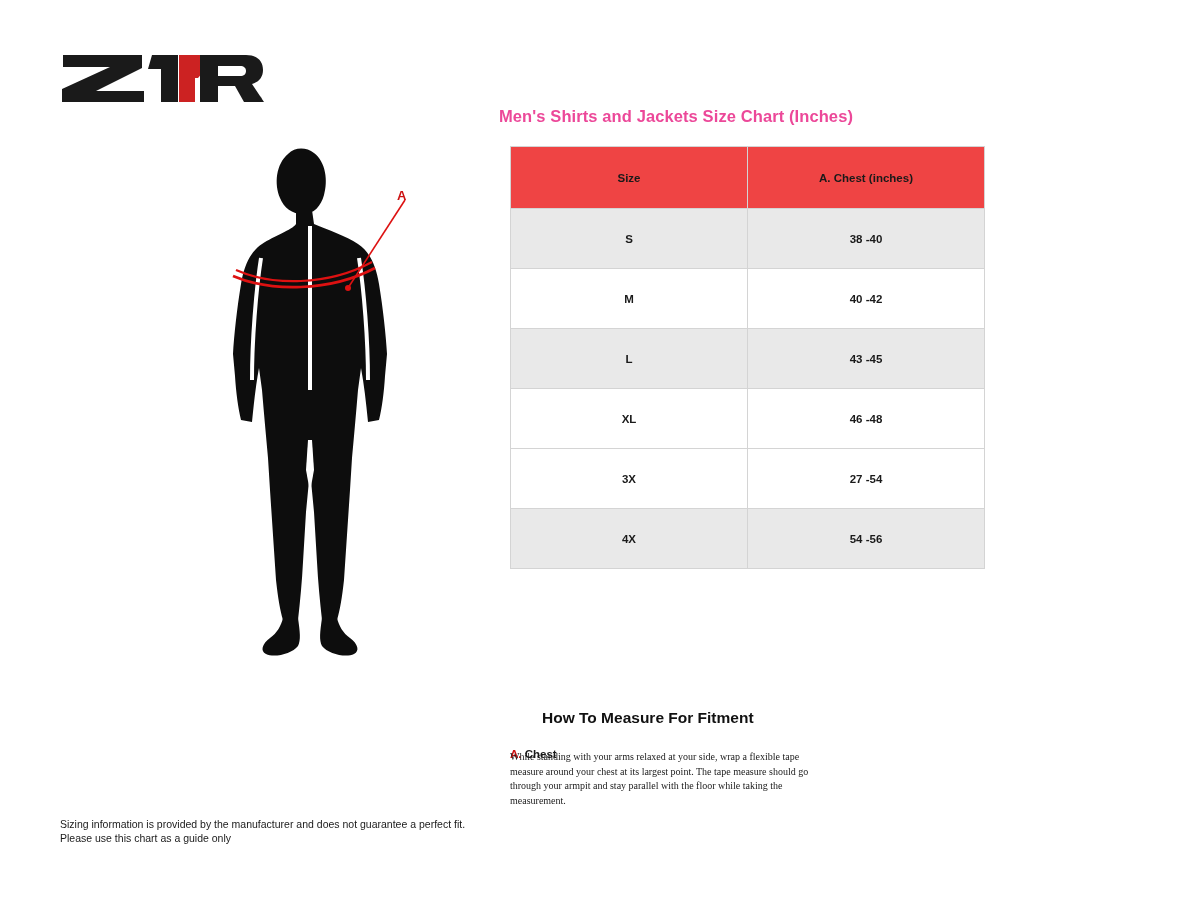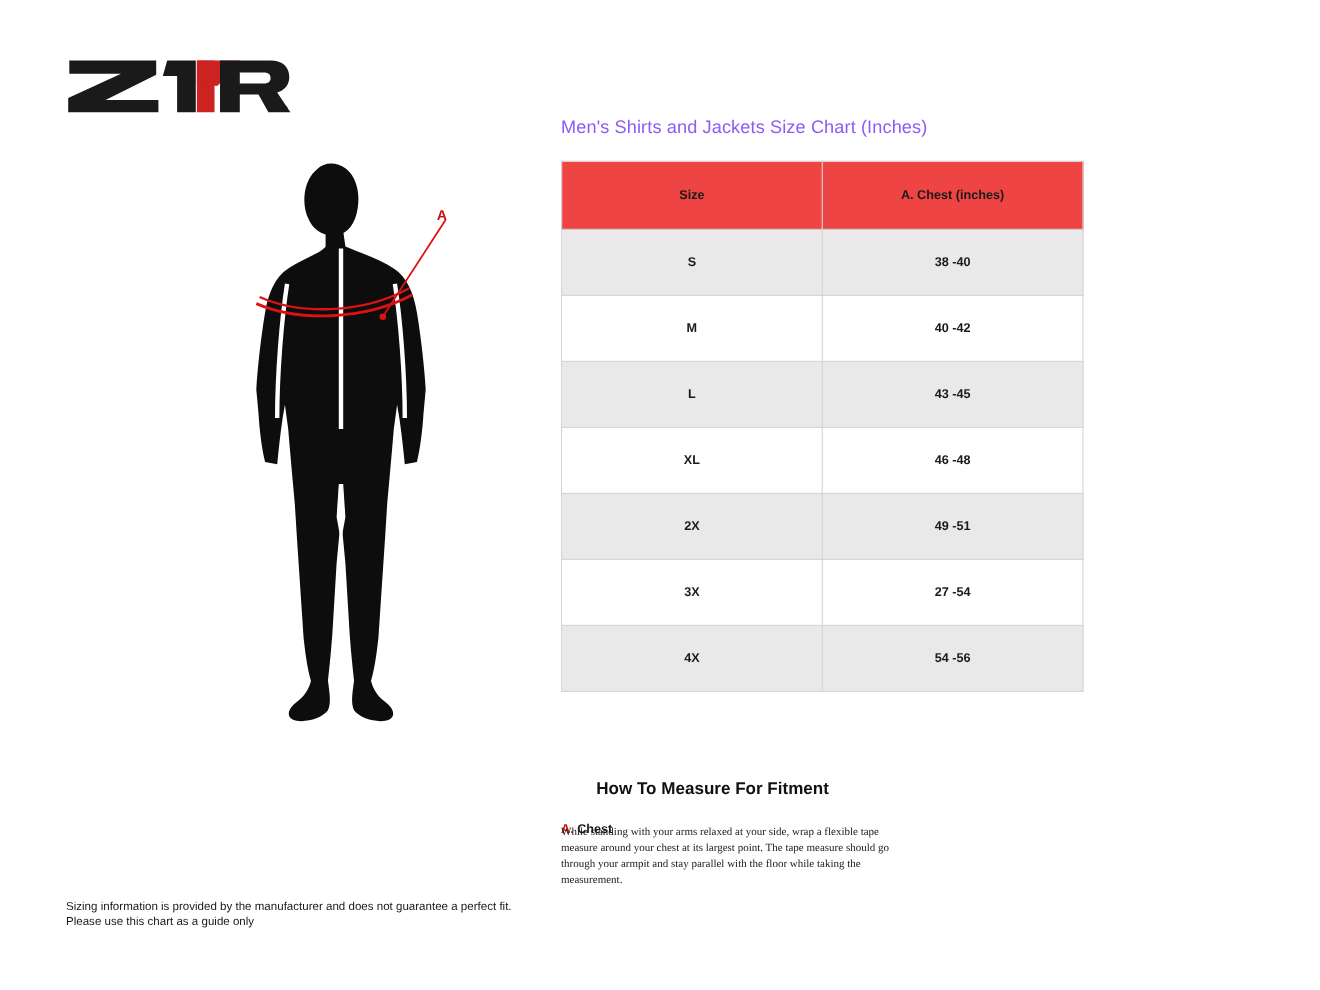--- a/index.html
+++ b/index.html
@@ -38,25 +38,25 @@
     left: 397px;
     top: 188px;
     font-size: 13px;
     font-weight: bold;
     color: #cc1111;
   }
 
   
   .chart-title {
     position: absolute;
-    left: 510px;
+    left: 499px;
     top: 107px;
     font-size: 16.5px;
-    font-weight: normal;
-    color: #8b5cf6;
+    font-weight: bold;
+    color: #ec4899;
     letter-spacing: 0.1px;
   }
 
   table.size-table {
     position: absolute;
     left: 510px;
     top: 146px;
     width: 475px;
     border-collapse: collapse;
     table-layout: fixed;
@@ -214,24 +214,20 @@
       <td>40 -42</td>
     </tr>
     <tr class="shaded">
       <td>L</td>
       <td>43 -45</td>
     </tr>
     <tr class="plain">
       <td>XL</td>
       <td>46 -48</td>
     </tr>
-    <tr class="shaded">
-      <td>2X</td>
-      <td>49 -51</td>
-    </tr>
     <tr class="plain">
       <td>3X</td>
       <td>27 -54</td>
     </tr>
     <tr class="shaded">
       <td>4X</td>
       <td>54 -56</td>
     </tr>
   </tbody>
 </table>

